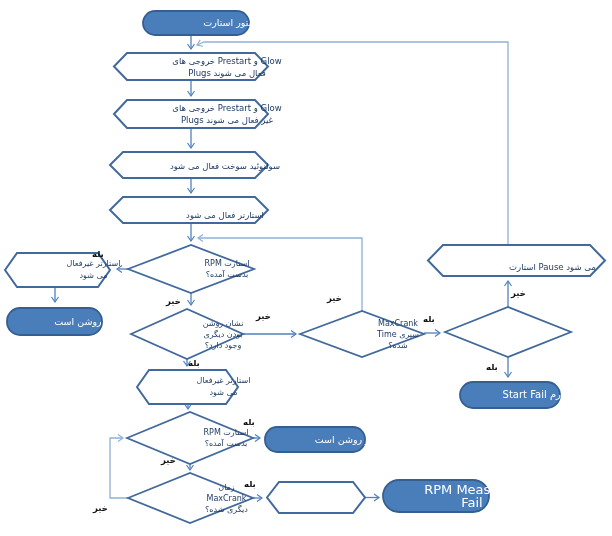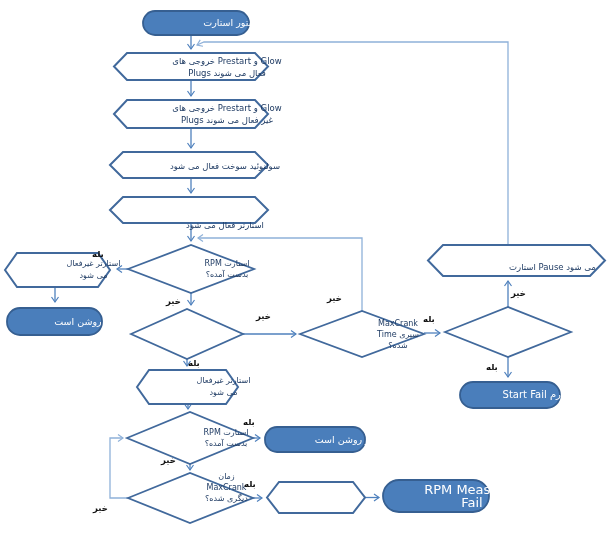--- a/index.html
+++ b/index.html
@@ -95,38 +95,43 @@
 
 <div class="txt" style="left:114px;top:100px;width:154px;height:28px">
   <div class="ln" dir="ltr">خروجی های Prestart و  Glow</div>
   <div class="ln" dir="ltr">Plugs  غیر فعال می شوند</div>
 </div>
 
 <div class="txt" style="left:110px;top:152px;width:158px;height:27px">
   <div class="ln" dir="rtl">سولنوئید سوخت فعال می شود</div>
 </div>
 
-<div class="txt" style="left:110px;top:212px;width:158px;height:26px">
+<div class="txt" style="left:110px;top:202px;width:158px;height:26px">
   <div class="ln" dir="rtl">استارتر  فعال می شود</div>
 </div>
 
 <div class="txt dia" style="left:128px;top:246px;width:126px;height:46px">
   <div class="ln" dir="ltr">RPM استارت</div>
   <div class="ln" dir="rtl">بدست آمده؟</div>
 </div>
 
 <div class="txt" style="left:5px;top:254px;width:105px;height:32px;font-size:8px">
   <div class="ln" dir="rtl">استارتر  غیرفعال</div>
   <div class="ln" dir="rtl">می شود</div>
 </div>
 
 <div class="txt term" style="left:7px;top:308px;width:95px;height:27px">
   <div class="ln" dir="rtl">موتور روشن است</div>
 </div>
 
+<div class="txt dia" style="left:131px;top:312px;width:112px;height:45px">
+  <div class="ln" dir="rtl">نشان روشن</div>
+  <div class="ln" dir="rtl">بودن دیگری</div>
+  <div class="ln" dir="rtl">وجود دارد؟</div>
+</div>
 
 <div class="txt dia" style="left:300px;top:313px;width:124px;height:43px">
   <div class="ln" dir="ltr">MaxCrank</div>
   <div class="ln" dir="ltr">Time سپری</div>
   <div class="ln" dir="rtl">شده؟</div>
 </div>
 
 
 <div class="txt" style="left:428px;top:257px;width:177px;height:19px">
   <div class="ln" dir="ltr">استارت Pause  می شود</div>
@@ -143,21 +148,21 @@
 
 <div class="txt dia" style="left:127px;top:415px;width:126px;height:46px">
   <div class="ln" dir="ltr">RPM استارت</div>
   <div class="ln" dir="rtl">بدست آمده؟</div>
 </div>
 
 <div class="txt term" style="left:265px;top:427px;width:100px;height:25px">
   <div class="ln" dir="rtl">موتور روشن است</div>
 </div>
 
-<div class="txt dia" style="left:128px;top:464px;width:125px;height:46px">
+<div class="txt dia" style="left:128px;top:475px;width:125px;height:46px">
   <div class="ln" dir="rtl">زمان</div>
   <div class="ln" dir="ltr">MaxCrank</div>
   <div class="ln" dir="rtl">دیگری شده؟</div>
 </div>
 
 
 <div class="txt term" style="left:383px;top:482px;width:106px;height:28px;font-size:13px;line-height:13px">
   <div class="ln" dir="rtl">آلارم RPM Meas</div>
   <div class="ln" dir="ltr">Fail</div>
 </div>

